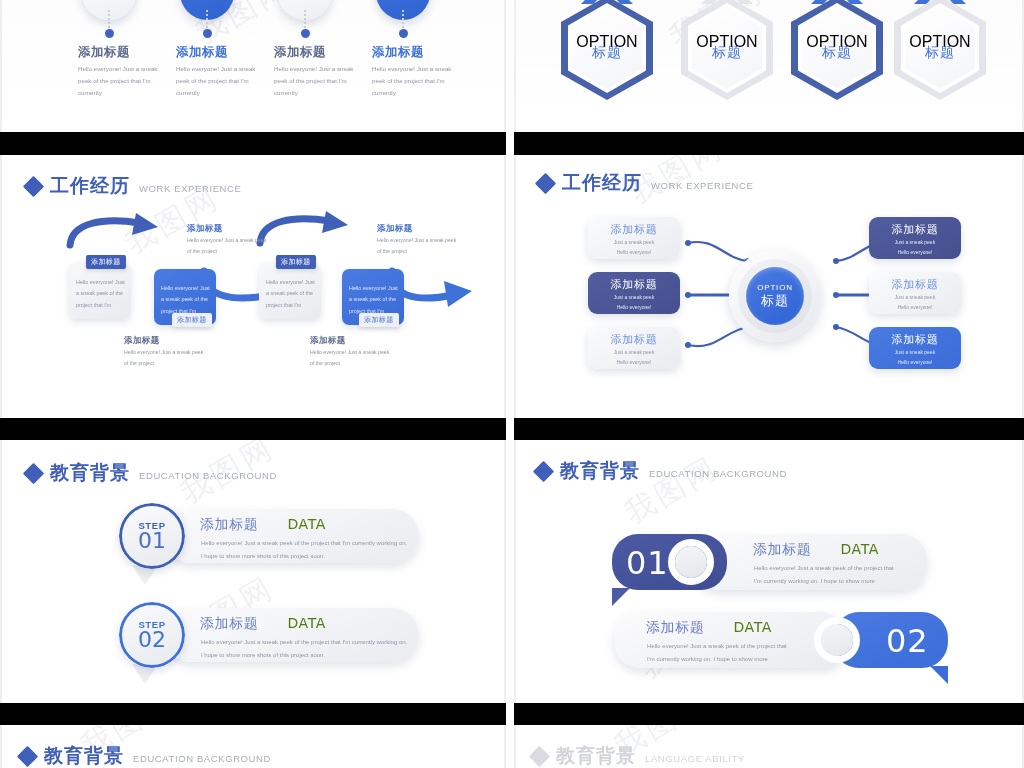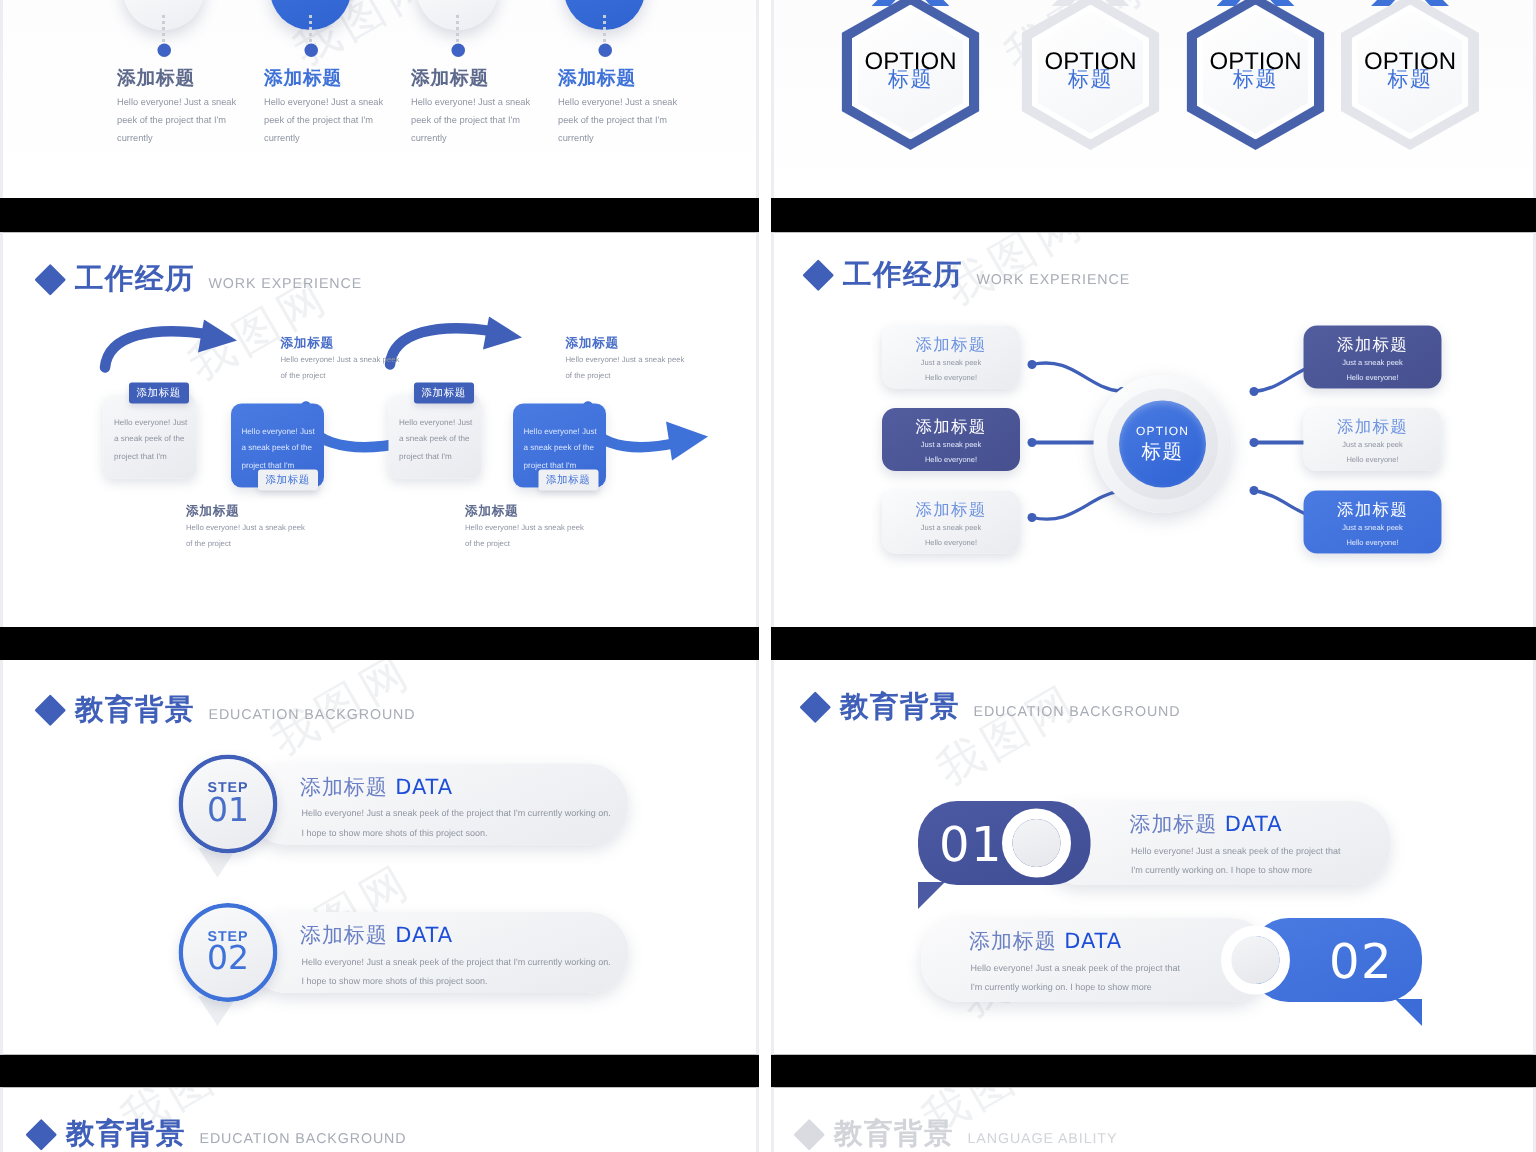--- a/index.html
+++ b/index.html
@@ -129,21 +129,21 @@
   .step-lab { font-size: 9.5px; font-weight: 700; color: #3f5fb8; letter-spacing: .6px; }
   .step-lab.bl { color: #3f72d8; }
   .step-num { font-size: 22px; font-weight: 400; color: #4a6fc9; line-height: 1; margin-top: -1px;
               font-family: "DejaVu Sans", sans-serif; }
   .step-num.bl { color: #3f72d8; }
   .steparrow { position: absolute; width: 0; height: 0;
                border-left: 13px solid transparent; border-right: 13px solid transparent;
                border-top: 20px solid #eceef1; }
   .p-title { position: absolute; font-size: 14px; color: #6b80c4;
              font-family: "DejaVu Sans", sans-serif; letter-spacing: .6px; }
-  .p-title .en { color: #1d4ed8; }
+  .p-title .en { color: #4d7c0f; margin-left: 24px; }
   .p-body { position: absolute; width: 208px; font-size: 6px; line-height: 2.1; color: #8f95a2; }
 
   
   .bub { position: absolute; border-radius: 26px; }
   .bub.grey { background: linear-gradient(160deg,#fbfbfc,#e9ebef);
               box-shadow: 0 4px 10px rgba(90,100,130,.18); }
   .bub.navy { background: linear-gradient(160deg,#4c5aa3,#3f4d95); }
   .bub.blue { background: linear-gradient(160deg,#4a7be2,#3b6cd8); }
   .bub-tail { position: absolute; width: 0; height: 0; }
   .bub-num { position: absolute; font-size: 32px; color: #ffffff; font-weight: 400;

